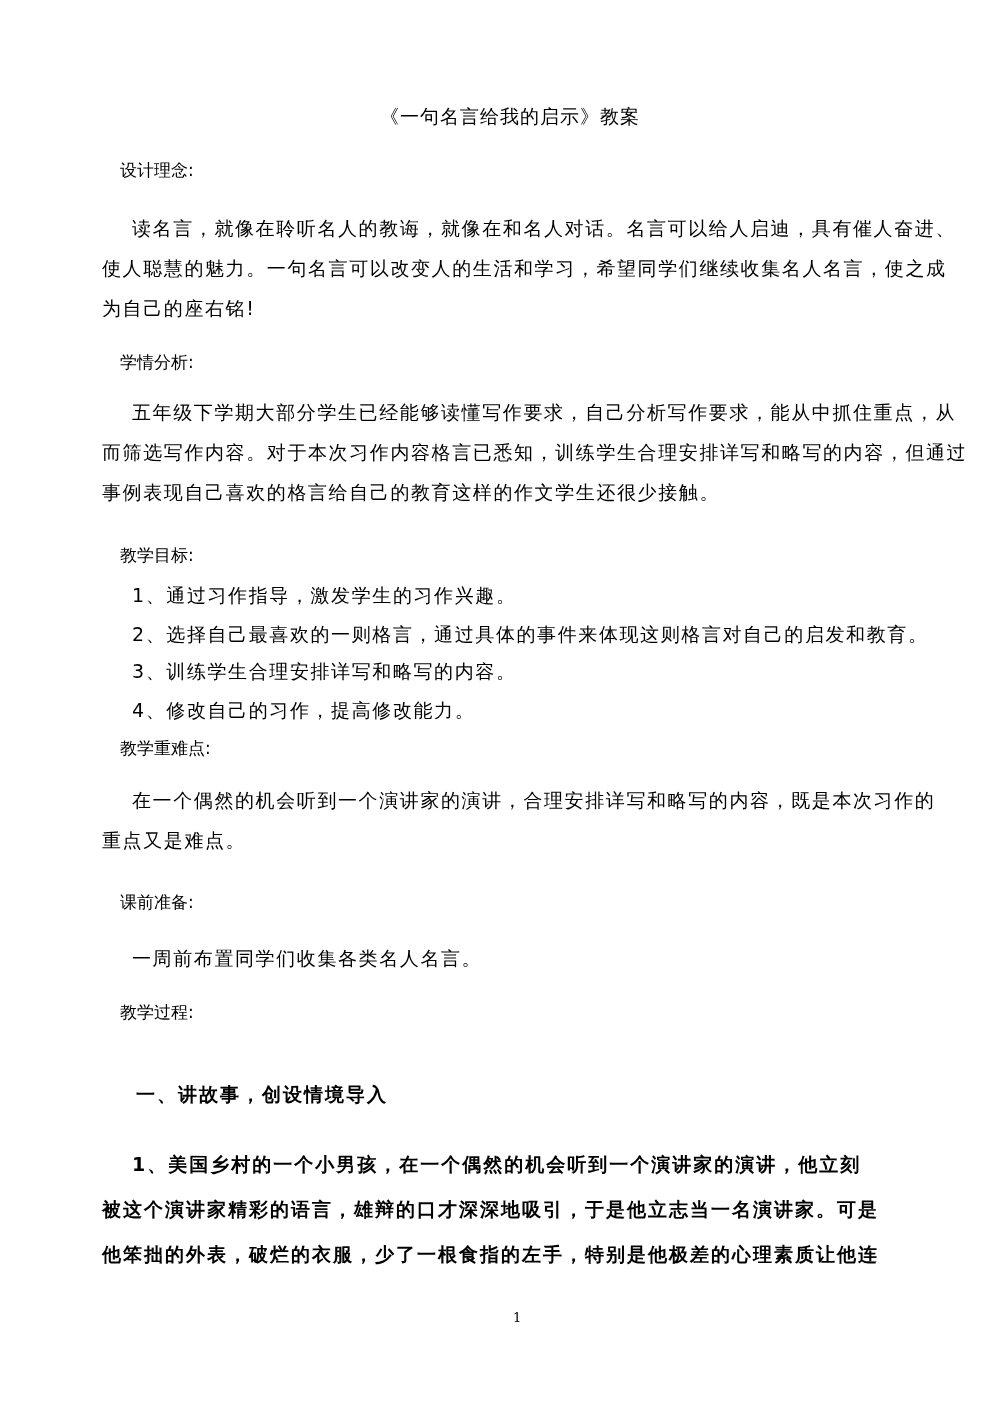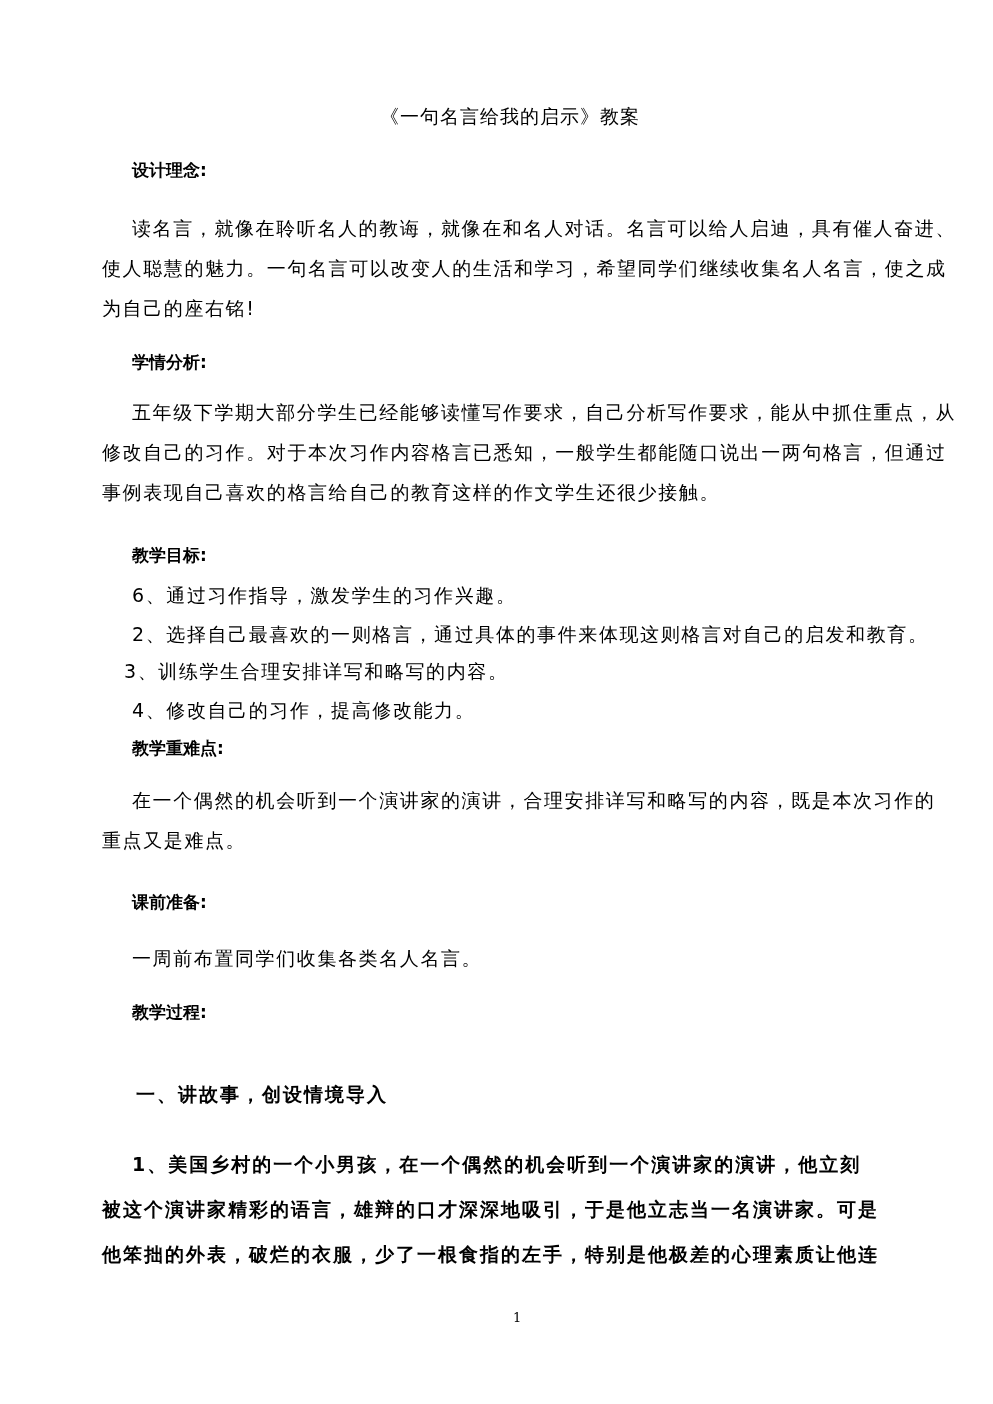--- a/index.html
+++ b/index.html
@@ -1,43 +1,43 @@
 <!DOCTYPE html>
 <html><head>
   <meta charset="utf-8">
   <style>
     html, body { margin: 0; padding: 0; background: #ffffff; }
     body { width: 993px; height: 1404px; position: relative; overflow: hidden;
       font-family: "DejaVu Sans", "Liberation Sans", sans-serif; color: #000; }
     .abs { position: absolute; white-space: nowrap; }
     .title { left: 380px; top: 104px; font-size: 19px; letter-spacing: 1px; }
-    .head { left: 132px; font-size: 17px; font-weight: bold; }
+    .head { left: 120px; font-size: 17px; font-weight: normal; }
     .body { font-size: 19px; letter-spacing: 1.6px; }
     .pnum { left: 513px; top: 1310px; font-size: 13px; font-family: "DejaVu Serif", serif; }
     .big { font-size: 19px; letter-spacing: 2px; font-weight: bold; }
   </style>
 </head>
 <body>
 
 <div class="abs title">《一句名言给我的启示》教案</div>
 
 <div class="abs head" style="top:159px">设计理念:</div>
 <div class="abs body" style="left:132px;top:216px">读名言，就像在聆听名人的教诲，就像在和名人对话。名言可以给人启迪，具有催人奋进、</div>
 <div class="abs body" style="left:102px;top:256px">使人聪慧的魅力。一句名言可以改变人的生活和学习，希望同学们继续收集名人名言，使之成</div>
 <div class="abs body" style="left:102px;top:296px">为自己的座右铭!</div>
 
 <div class="abs head" style="top:351px">学情分析:</div>
 <div class="abs body" style="left:132px;top:400px">五年级下学期大部分学生已经能够读懂写作要求，自己分析写作要求，能从中抓住重点，从</div>
-<div class="abs body" style="left:102px;top:440px">修改自己的习作。对于本次习作内容格言已悉知，一般学生都能随口说出一两句格言，但通过</div>
+<div class="abs body" style="left:102px;top:440px">而筛选写作内容。对于本次习作内容格言已悉知，训练学生合理安排详写和略写的内容，但通过</div>
 <div class="abs body" style="left:102px;top:480px">事例表现自己喜欢的格言给自己的教育这样的作文学生还很少接触。</div>
 
 <div class="abs head" style="top:544px">教学目标:</div>
-<div class="abs body" style="left:132px;top:583px">6、通过习作指导，激发学生的习作兴趣。</div>
+<div class="abs body" style="left:132px;top:583px">1、通过习作指导，激发学生的习作兴趣。</div>
 <div class="abs body" style="left:132px;top:622px">2、选择自己最喜欢的一则格言，通过具体的事件来体现这则格言对自己的启发和教育。</div>
-<div class="abs body" style="left:124px;top:659px">3、训练学生合理安排详写和略写的内容。</div>
+<div class="abs body" style="left:132px;top:659px">3、训练学生合理安排详写和略写的内容。</div>
 <div class="abs body" style="left:132px;top:698px">4、修改自己的习作，提高修改能力。</div>
 
 <div class="abs head" style="top:737px">教学重难点:</div>
 <div class="abs body" style="left:132px;top:788px">在一个偶然的机会听到一个演讲家的演讲，合理安排详写和略写的内容，既是本次习作的</div>
 <div class="abs body" style="left:102px;top:828px">重点又是难点。</div>
 
 <div class="abs head" style="top:891px">课前准备:</div>
 <div class="abs body" style="left:132px;top:946px">一周前布置同学们收集各类名人名言。</div>
 
 <div class="abs head" style="top:1001px">教学过程:</div>

